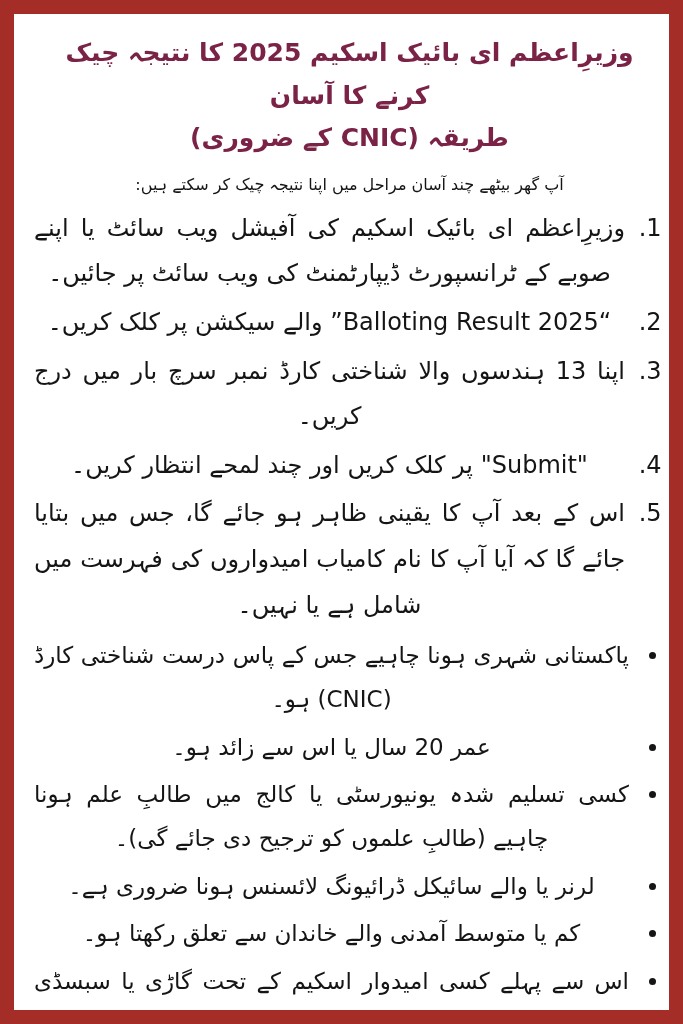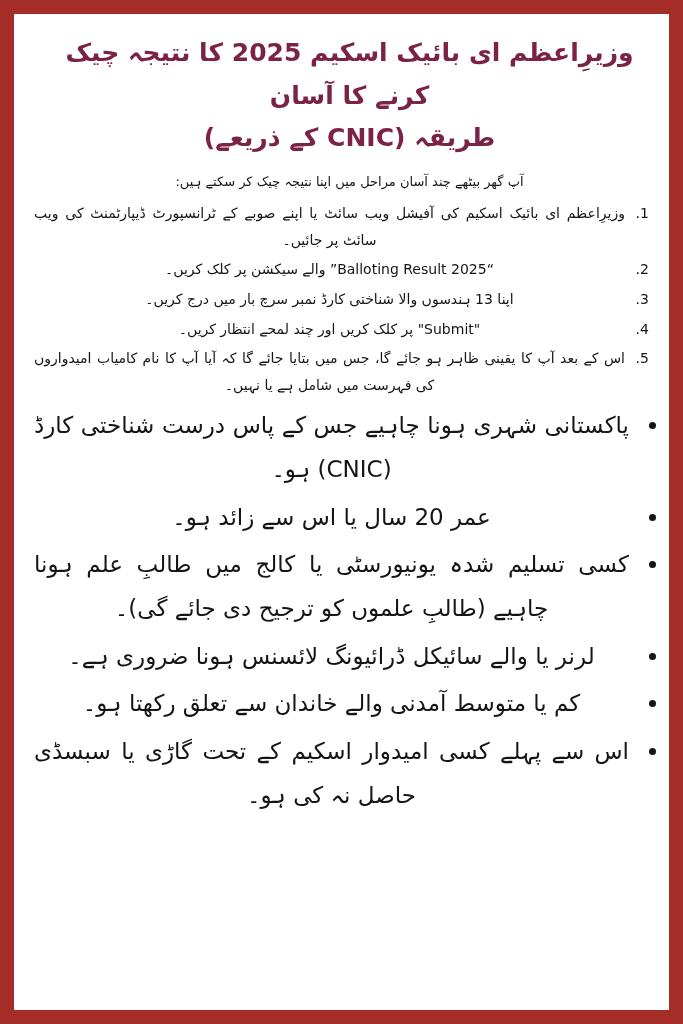--- a/index.html
+++ b/index.html
@@ -28,32 +28,32 @@
     margin:6px 10px 10px 10px;
     font-size:25px;
     font-weight:bold;
     color:var(--title-color);
     text-align:center;
     line-height:1.7;
   }
   .doc-title .t-line{display:block;}
   p.para{
     margin:0 0 6px 0;
-    font-size:13px;
+    font-size:16px;
     line-height:1.9;
     text-align:justify;
     text-align-last:center;
   }
   ol.steps{
     margin:0 0 6px 0;
     padding:0 34px 0 0;
     list-style:decimal;
   }
   ol.steps>li{
-    font-size:14px;
+    font-size:24px;
     line-height:1.9;
     text-align:justify;
     text-align-last:center;
     margin-bottom:3px;
     padding-right:6px;
   }
   ul.reqs{
     margin:0;
     padding:0 30px 0 0;
     list-style:disc;
@@ -68,21 +68,21 @@
   }
   li::marker{color:var(--body-color);}
 </style>
 </head>
 <body>
 
 <div class="page">
 
   <h1 class="doc-title">
     <span class="t-line">وزیرِاعظم ای بائیک اسکیم 2025 کا نتیجہ چیک کرنے کا آسان</span>
-    <span class="t-line">طریقہ (CNIC کے ذریعے)</span>
+    <span class="t-line">طریقہ (CNIC کے ضروری)</span>
   </h1>
 
   <p class="para">آپ گھر بیٹھے چند آسان مراحل میں اپنا نتیجہ چیک کر سکتے ہیں:</p>
 
   <ol class="steps">
     <li>وزیرِاعظم ای بائیک اسکیم کی آفیشل ویب سائٹ یا اپنے صوبے کے ٹرانسپورٹ ڈیپارٹمنٹ کی ویب سائٹ پر جائیں۔</li>
     <li>“Balloting Result 2025” والے سیکشن پر کلک کریں۔</li>
     <li>اپنا 13 ہندسوں والا شناختی کارڈ نمبر سرچ بار میں درج کریں۔</li>
     <li>"Submit" پر کلک کریں اور چند لمحے انتظار کریں۔</li>
     <li>اس کے بعد آپ کا یقینی ظاہر ہو جائے گا، جس میں بتایا جائے گا کہ آیا آپ کا نام کامیاب امیدواروں کی فہرست میں شامل ہے یا نہیں۔</li>

